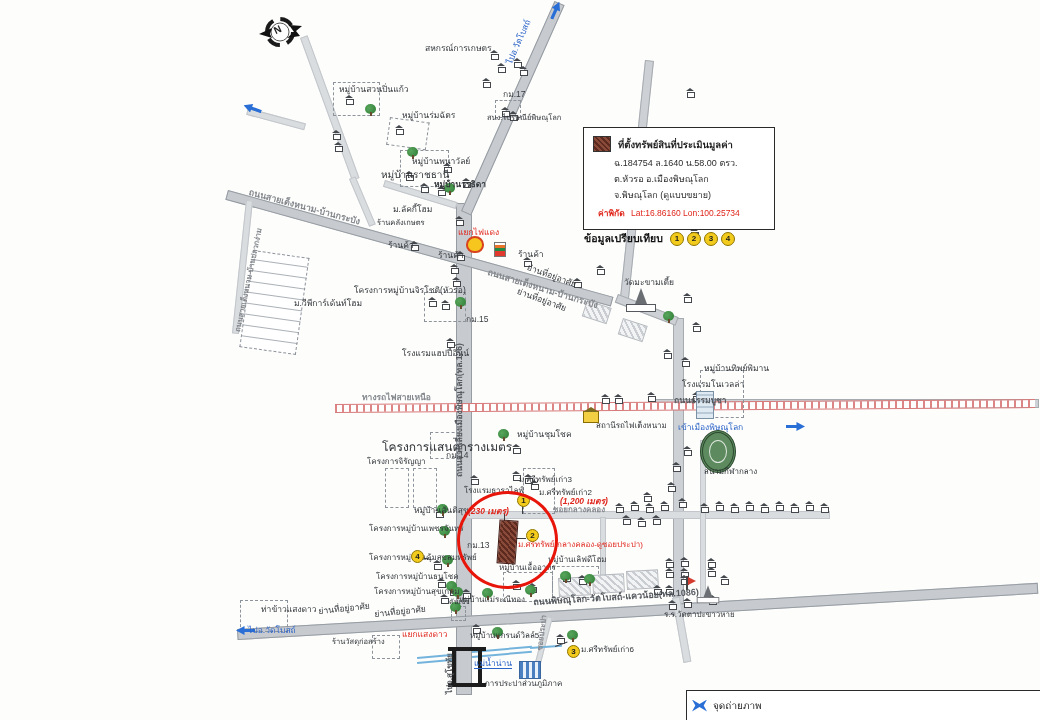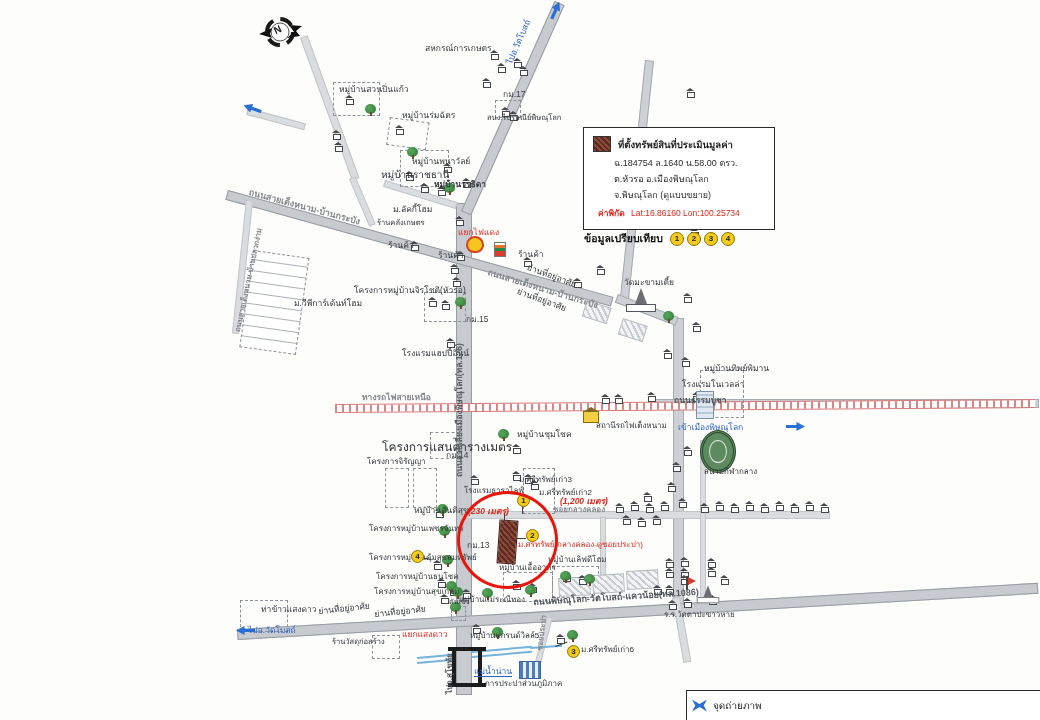--- a/index.html
+++ b/index.html
@@ -320,21 +320,21 @@
       <span class="lab lab-road" style="left: 234px; top: 331px; font-size: 7.5px; transform: rotate(-78deg);">ถนนสายเต็งหนาม-บ้านปลวกง่าม</span>
       <span class="lab lab-road" style="left: 362px; top: 393px; font-size: 8.5px;">ทางรถไฟสายเหนือ</span>
       <span class="lab lab-roadDark" style="left: 674px; top: 396px; font-size: 8.5px;">ถนนธรรมบูชา</span>
       <span class="lab lab-roadDark" style="left: 533px; top: 598px; font-size: 9px; transform: rotate(-3.5deg);">ถนนพิษณุโลก-วัดโบสถ์-แควน้อย(ทล.1086)</span>
       <span class="lab lab-road" style="left: 553px; top: 506px; font-size: 8px;">ซอยกลางคลอง</span>
       <span class="lab lab-road" style="left: 536px; top: 650px; font-size: 7.5px; transform: rotate(-83deg);">ซอยประปา</span>
       <span class="lab lab-roadDark" style="left: 446px; top: 694px; font-size: 8px; transform: rotate(-90deg);">ไปจ.สุโขทัย</span>
       <span class="lab lab-blue" style="left: 505px; top: 62px; font-size: 8.5px; transform: rotate(-66deg);">ไปอ.วัดโบสถ์</span>
       <span class="lab lab-blue" style="left: 248px; top: 626px; font-size: 8.5px;">ไปอ.วัดโบสถ์</span>
       <span class="lab lab-blue" style="left: 678px; top: 423px; font-size: 8.5px;">เข้าเมืองพิษณุโลก</span>
-      <span class="lab lab-blueUnder" style="left: 474px; top: 659px; font-size: 8.5px; margin-top: 8px;">แม่น้ำน่าน</span>
+      <span class="lab lab-blueUnder" style="left: 474px; top: 659px; font-size: 8.5px;">แม่น้ำน่าน</span>
       <span class="lab lab-redIt" style="left: 560px; top: 497px; font-size: 8.5px;">(1,200 เมตร)</span>
       <span class="lab lab-redIt" style="left: 468px; top: 507px; font-size: 8.5px;">(230 เมตร)</span>
       <span class="lab lab-red" style="left: 518px; top: 541px; font-size: 8px;">ม.ศรีทรัพย์(กลางคลอง-ดูซอยประปา)</span>
       <span class="lab lab-red" style="left: 402px; top: 630px; font-size: 8.5px;">แยกแสงดาว</span>
       <span class="marker" style="left: 517px; top: 494px;">1</span>
       <span class="marker" style="left: 526px; top: 529px;">2</span>
       <span class="marker" style="left: 567px; top: 645px;">3</span>
       <span class="marker" style="left: 411px; top: 550px;">4</span>
     </div>
 

